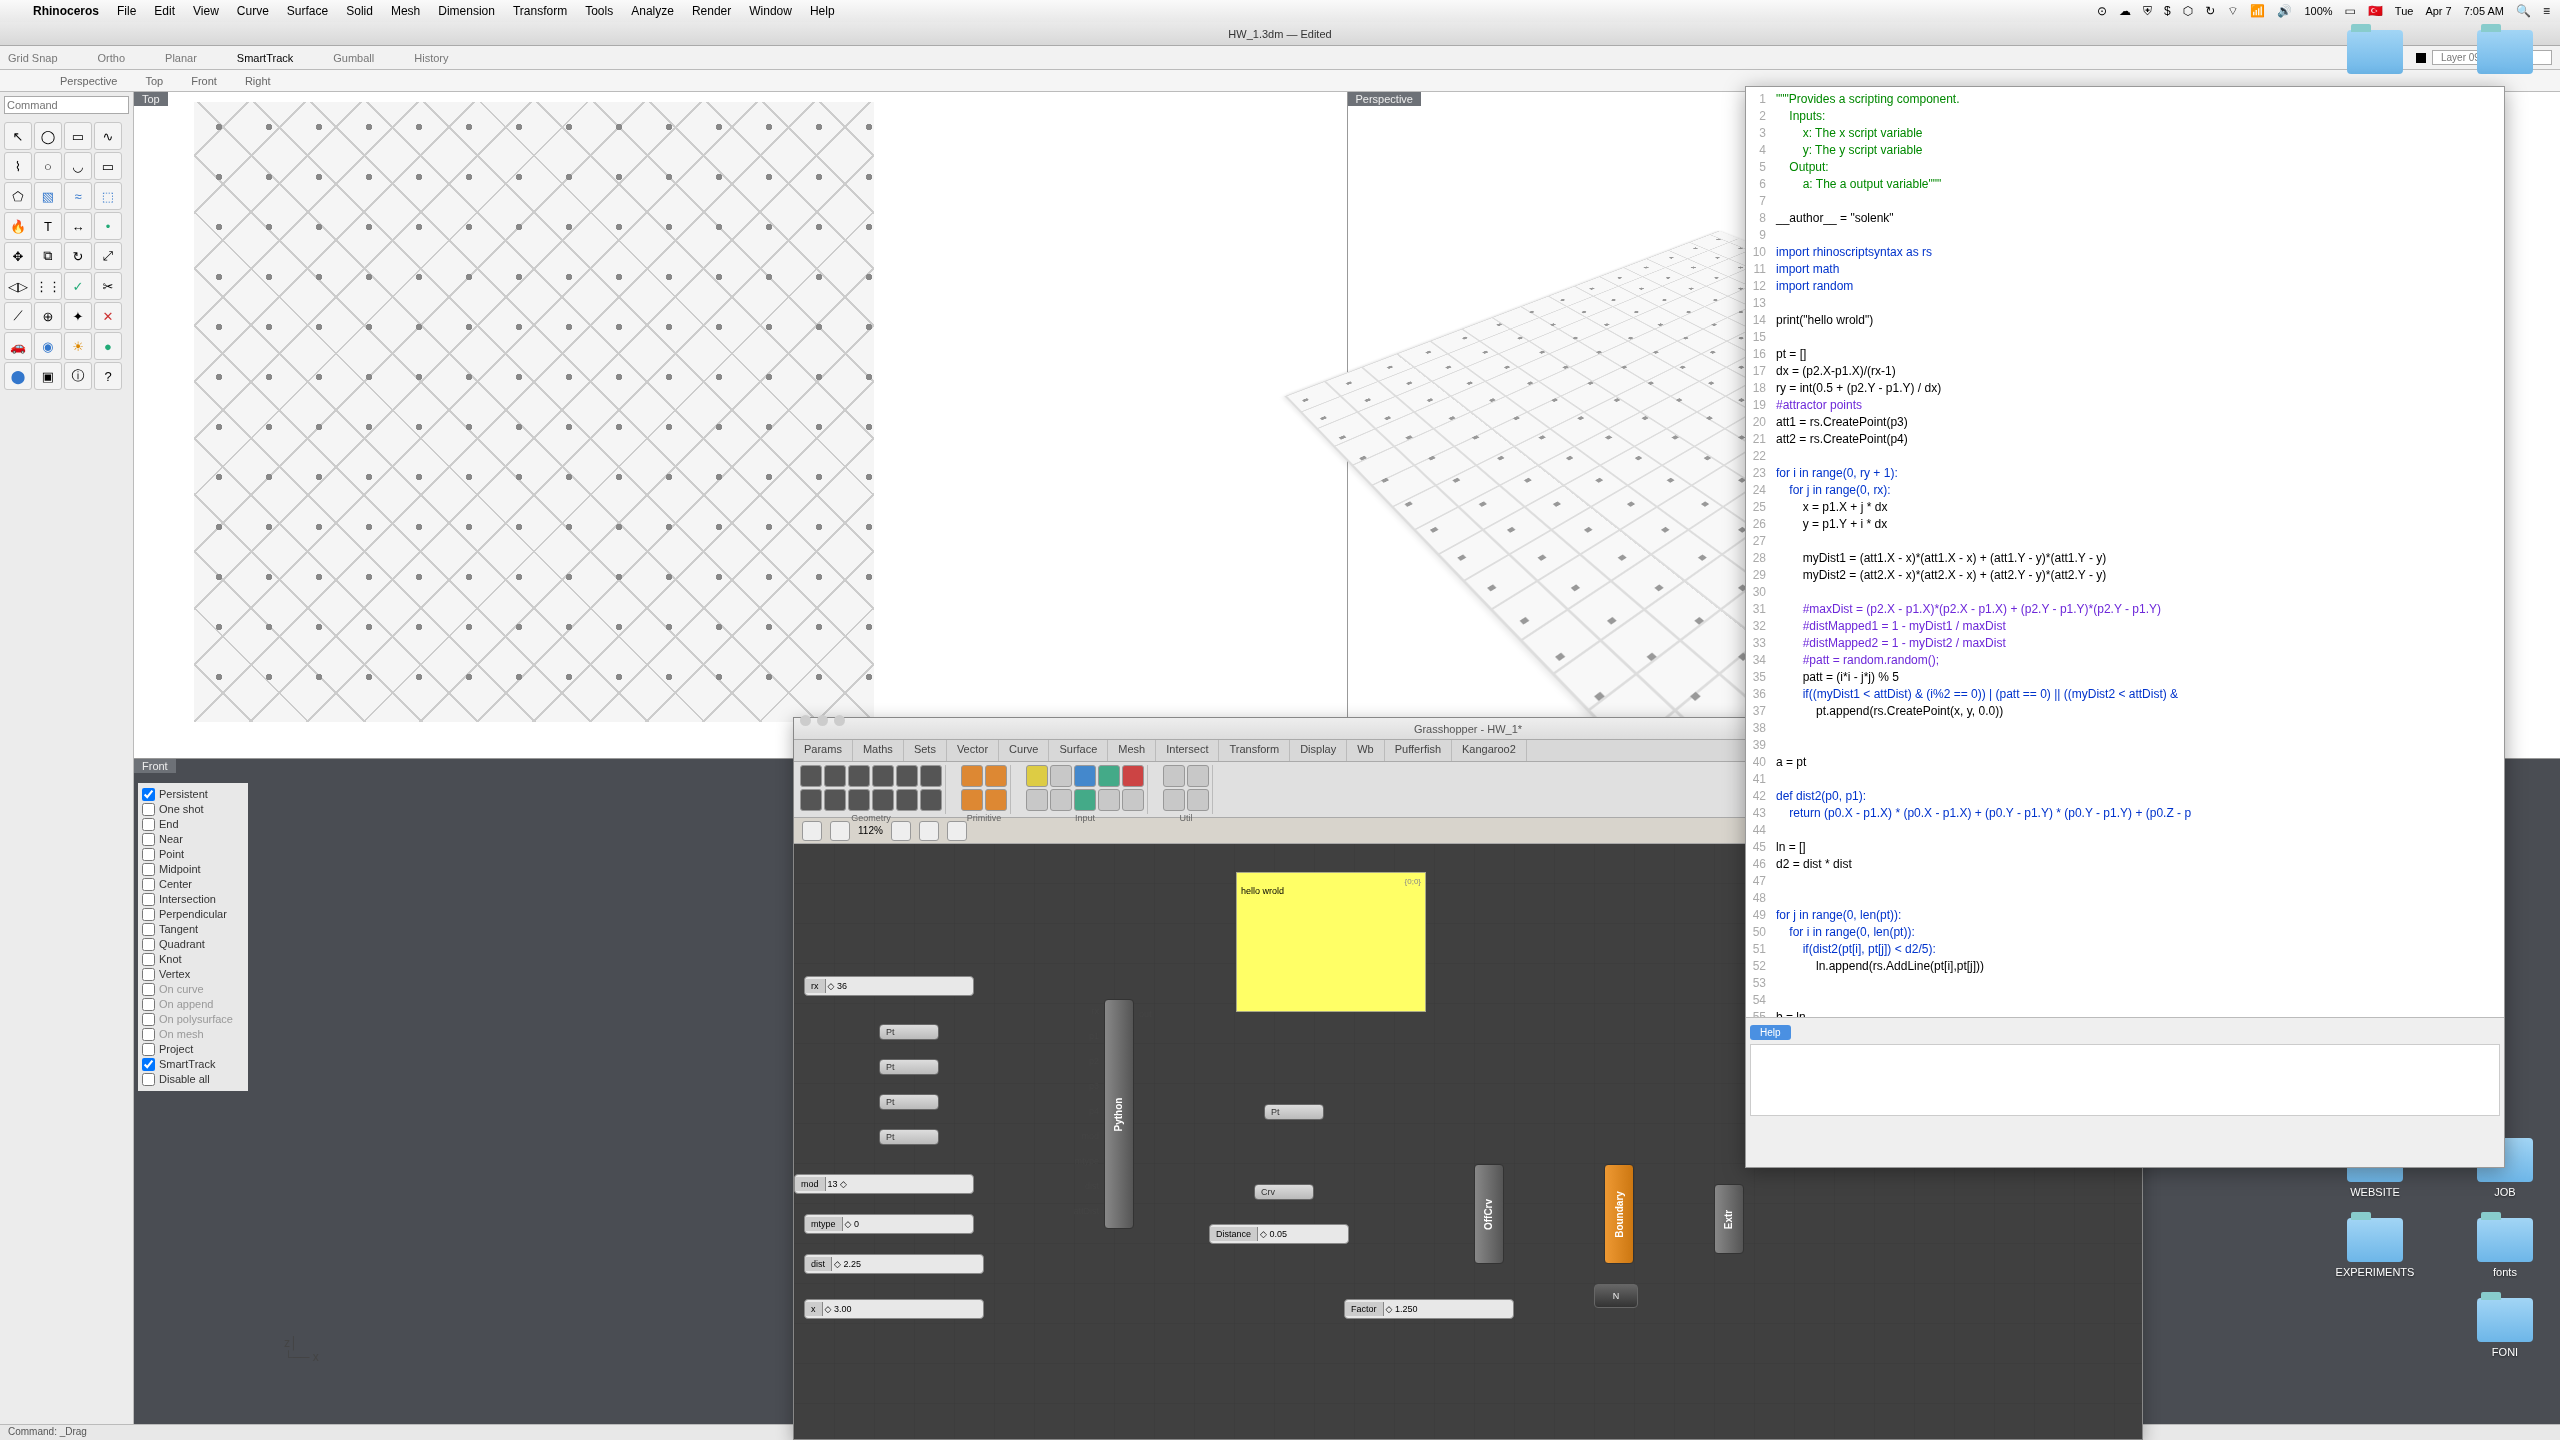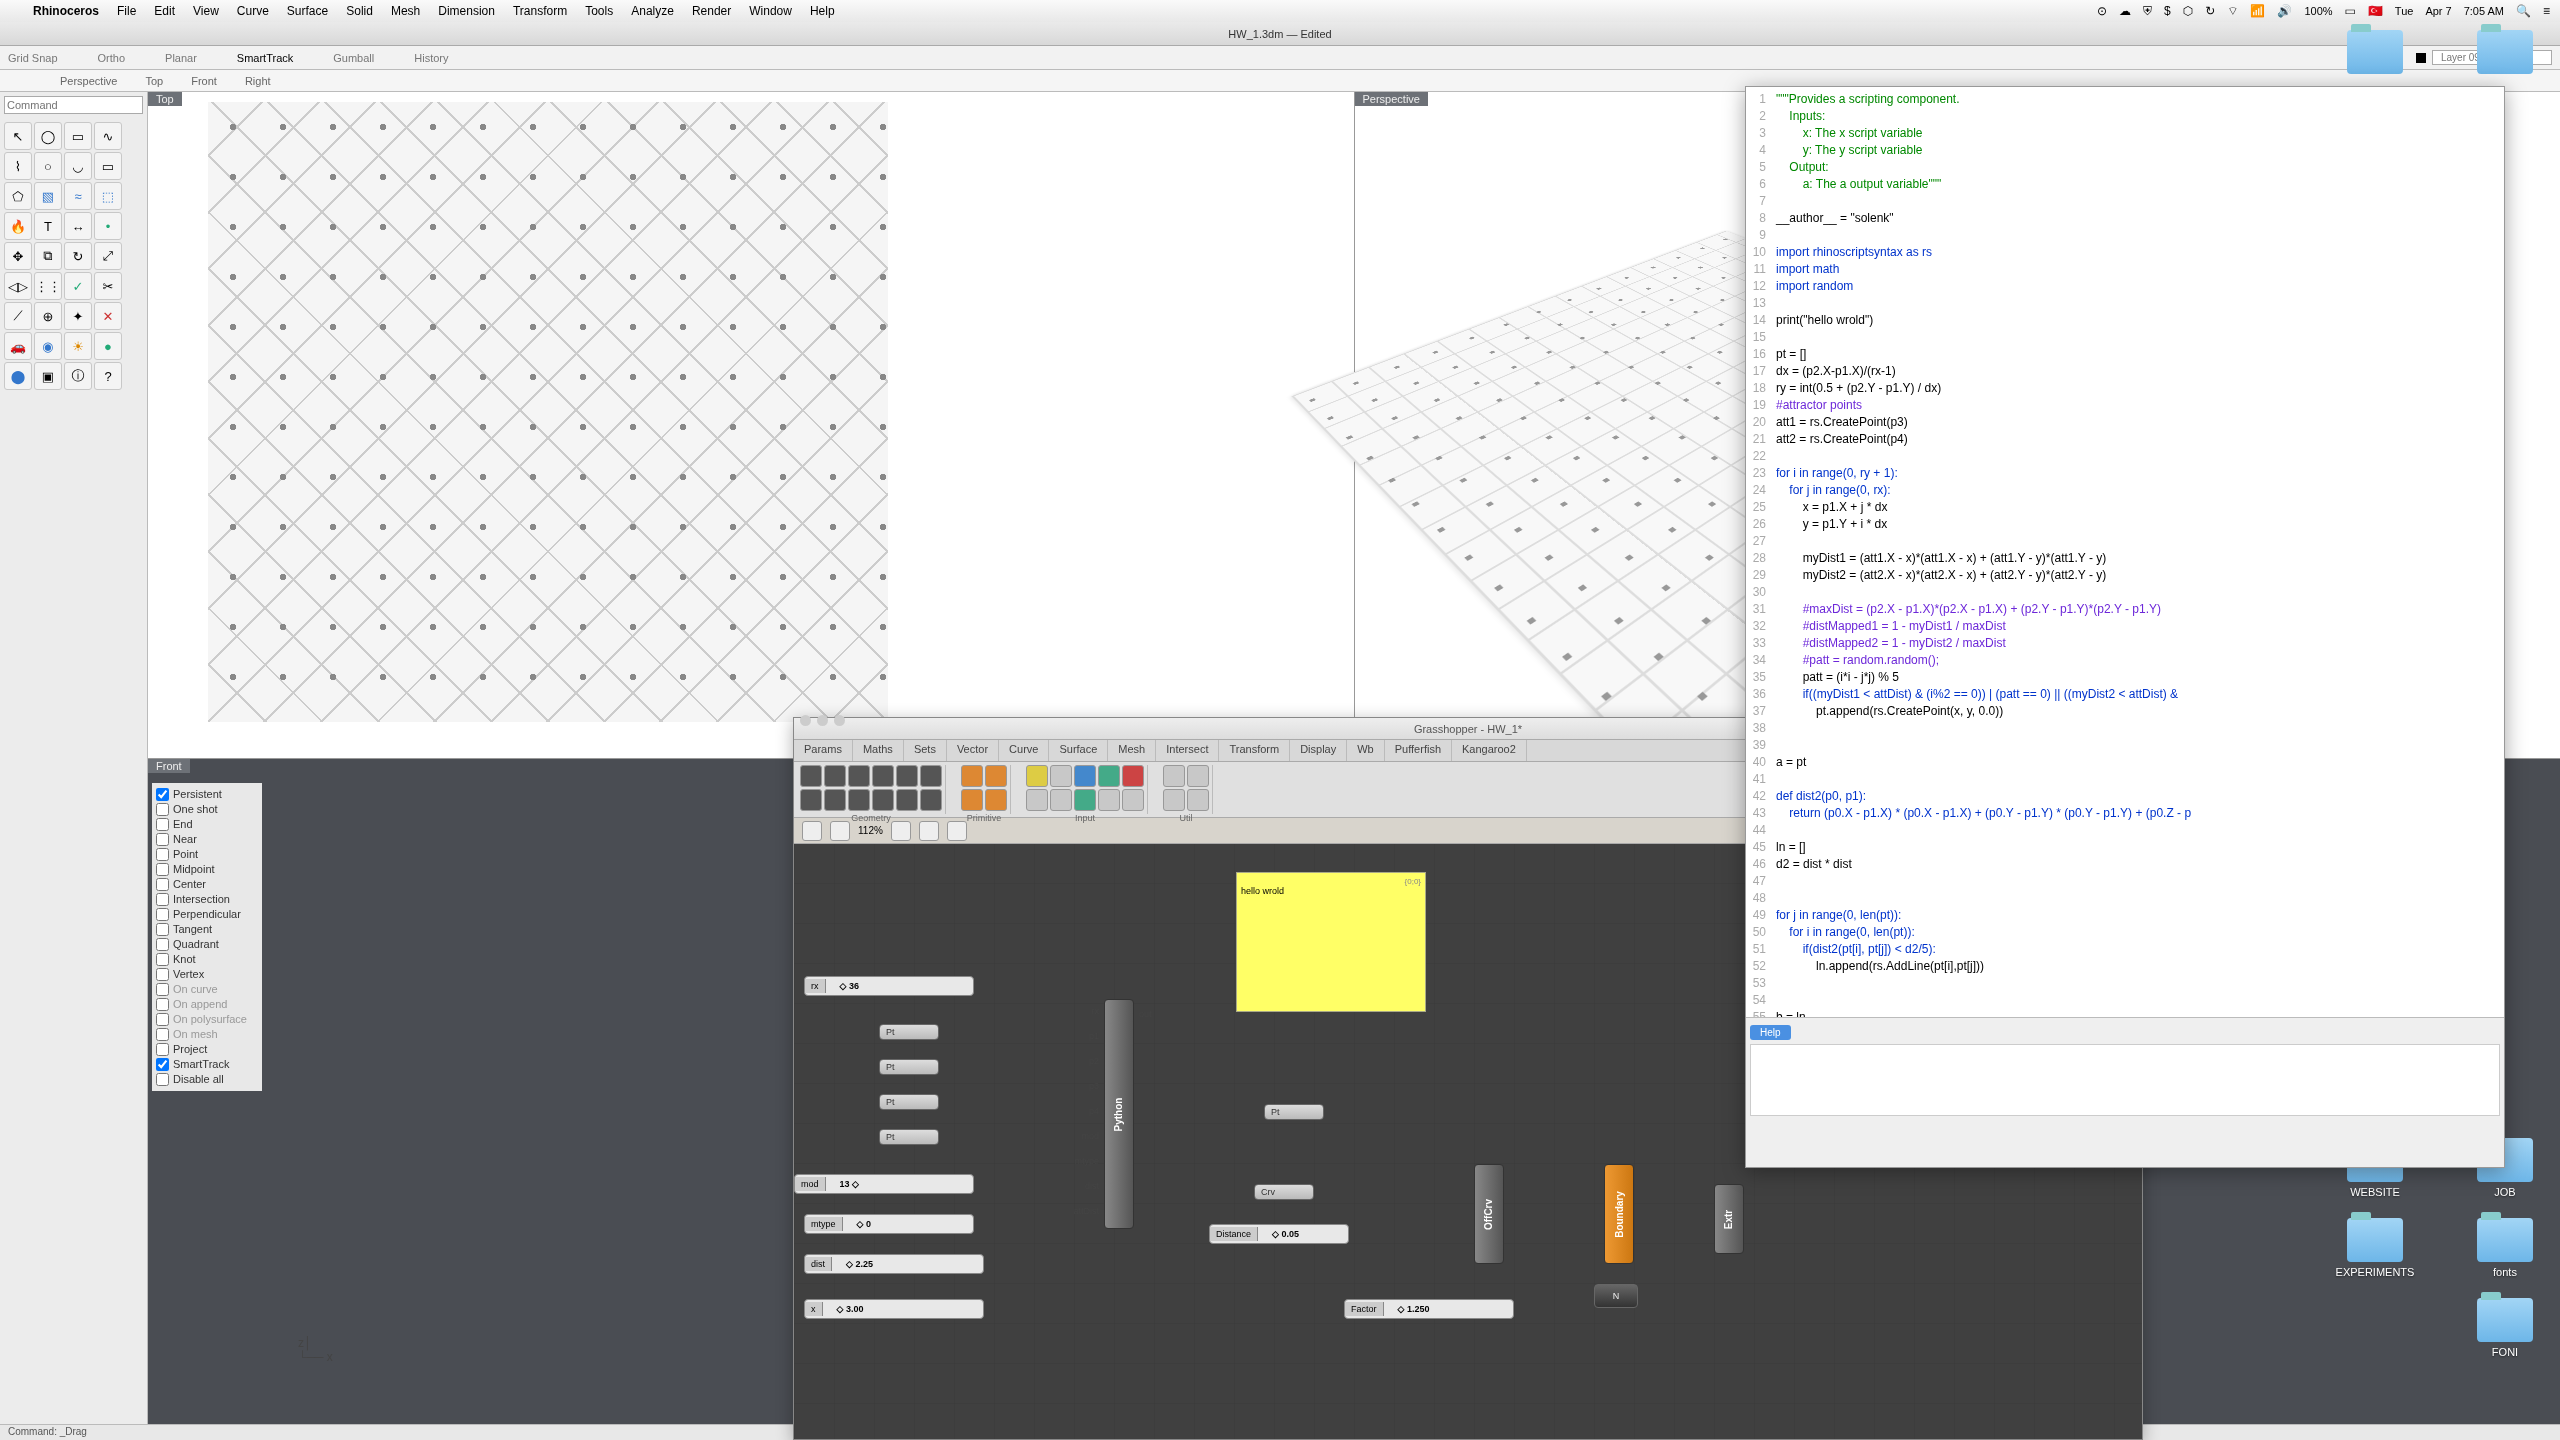--- a/index.html
+++ b/index.html
@@ -23,21 +23,21 @@
 .layer-row { margin-left: auto; display: flex; align-items: center; gap: 6px; }
 .layer-color { width: 10px; height: 10px; background: #000; }
 .layer-select { background: #fff; border: 1px solid #aaa; font-size: 10px; padding: 1px 8px; min-width: 120px; }
 
 
 .view-tabs { height: 22px; background: #f5f5f5; border-bottom: 1px solid #bbb; display: flex; align-items: center; padding-left: 60px; font-size: 11px; gap: 28px; }
 .view-tabs span { color: #666; cursor: default; }
 
 
 .rhino-main { display: flex; height: calc(1440px - 22px - 24px - 24px - 22px - 16px); }
-.command-col { width: 148px; background: #ececec; border-right: 1px solid #bbb; }
+.command-col { width: 134px; background: #ececec; border-right: 1px solid #bbb; }
 .command-input { width: calc(100% - 8px); margin: 4px; font-size: 11px; border: 1px solid #aaa; padding: 2px; }
 .tool-palette { display: grid; grid-template-columns: repeat(4, 28px); gap: 2px; padding: 4px; }
 .tool-btn { width: 28px; height: 28px; background: #f4f4f4; border: 1px solid #c8c8c8; border-radius: 3px; display: flex; align-items: center; justify-content: center; font-size: 13px; }
 .tool-btn.c1 { color: #2a7; }
 .tool-btn.c2 { color: #c33; }
 .tool-btn.c3 { color: #37c; }
 .tool-btn.c4 { color: #d80; }
 
 .viewports { flex: 1; display: grid; grid-template-columns: 1fr 1fr; grid-template-rows: 1fr 1fr; background: #999; gap: 1px; }
 .viewport { background: #fff; position: relative; }
@@ -77,21 +77,21 @@
 .gh-canvas-toolbar { height: 26px; background: #d8d4cc; display: flex; align-items: center; gap: 8px; padding: 0 8px; font-size: 10px; border-bottom: 1px solid #aaa; }
 .gh-ctbtn { width: 20px; height: 20px; border: 1px solid #999; border-radius: 3px; background: #eee; }
 .gh-canvas { position: relative; height: calc(100% - 126px); background: linear-gradient(#c4bfb7, #c4bfb7); background-size: 40px 40px;
   background-image: repeating-linear-gradient(0deg, rgba(0,0,0,0.04) 0 1px, transparent 1px 150px), repeating-linear-gradient(90deg, rgba(0,0,0,0.04) 0 1px, transparent 1px 150px); }
 .gh-panel { position: absolute; background: #ffff66; border: 1px solid #aa8; font-size: 9px; padding: 4px; font-family: monospace; }
 .gh-comp { position: absolute; background: linear-gradient(#ddd, #bbb); border: 1px solid #666; border-radius: 4px; display: flex; align-items: center; font-size: 9px; color: #333; }
 .gh-comp.dark { background: linear-gradient(#666,#333); color: #eee; }
 .gh-comp .lbl { padding: 2px 6px; }
 .gh-slider { position: absolute; height: 20px; background: #e8e8e8; border: 1px solid #888; border-radius: 4px; display: flex; align-items: center; font-size: 9px; }
 .gh-slider .name { background: #ccc; padding: 2px 6px; border-right: 1px solid #888; }
-.gh-slider .val { padding: 2px 14px; flex: 1; font-weight: bold; }
+.gh-slider .val { padding: 2px 2px; flex: 1; }
 .gh-vertical { position: absolute; width: 30px; background: linear-gradient(90deg,#888,#555); border: 1px solid #333; border-radius: 4px; display: flex; align-items: center; justify-content: center; }
 .gh-vertical span { transform: rotate(-90deg); font-size: 10px; color: #fff; font-weight: bold; }
 .gh-vertical.orange { background: linear-gradient(90deg,#e93,#c71); }
 
 
 .py-window { position: absolute; top: 86px; left: 1745px; width: 760px; height: 1082px; background: #efefef; border: 1px solid #999; box-shadow: 0 4px 20px rgba(0,0,0,0.35); z-index: 50; }
 .py-traffic { height: 20px; display: flex; align-items: center; gap: 7px; padding-left: 8px; background: linear-gradient(#eee,#ddd); border-bottom: 1px solid #bbb; }
 .py-traffic .dot { width: 11px; height: 11px; border-radius: 50%; }
 .py-traffic .r { background: #ff5f57; } .py-traffic .y { background: #febc2e; } .py-traffic .g { background: #28c840; }
 .py-traffic .title { margin: 0 auto; font-size: 11px; color: #555; padding-right: 40px; }

